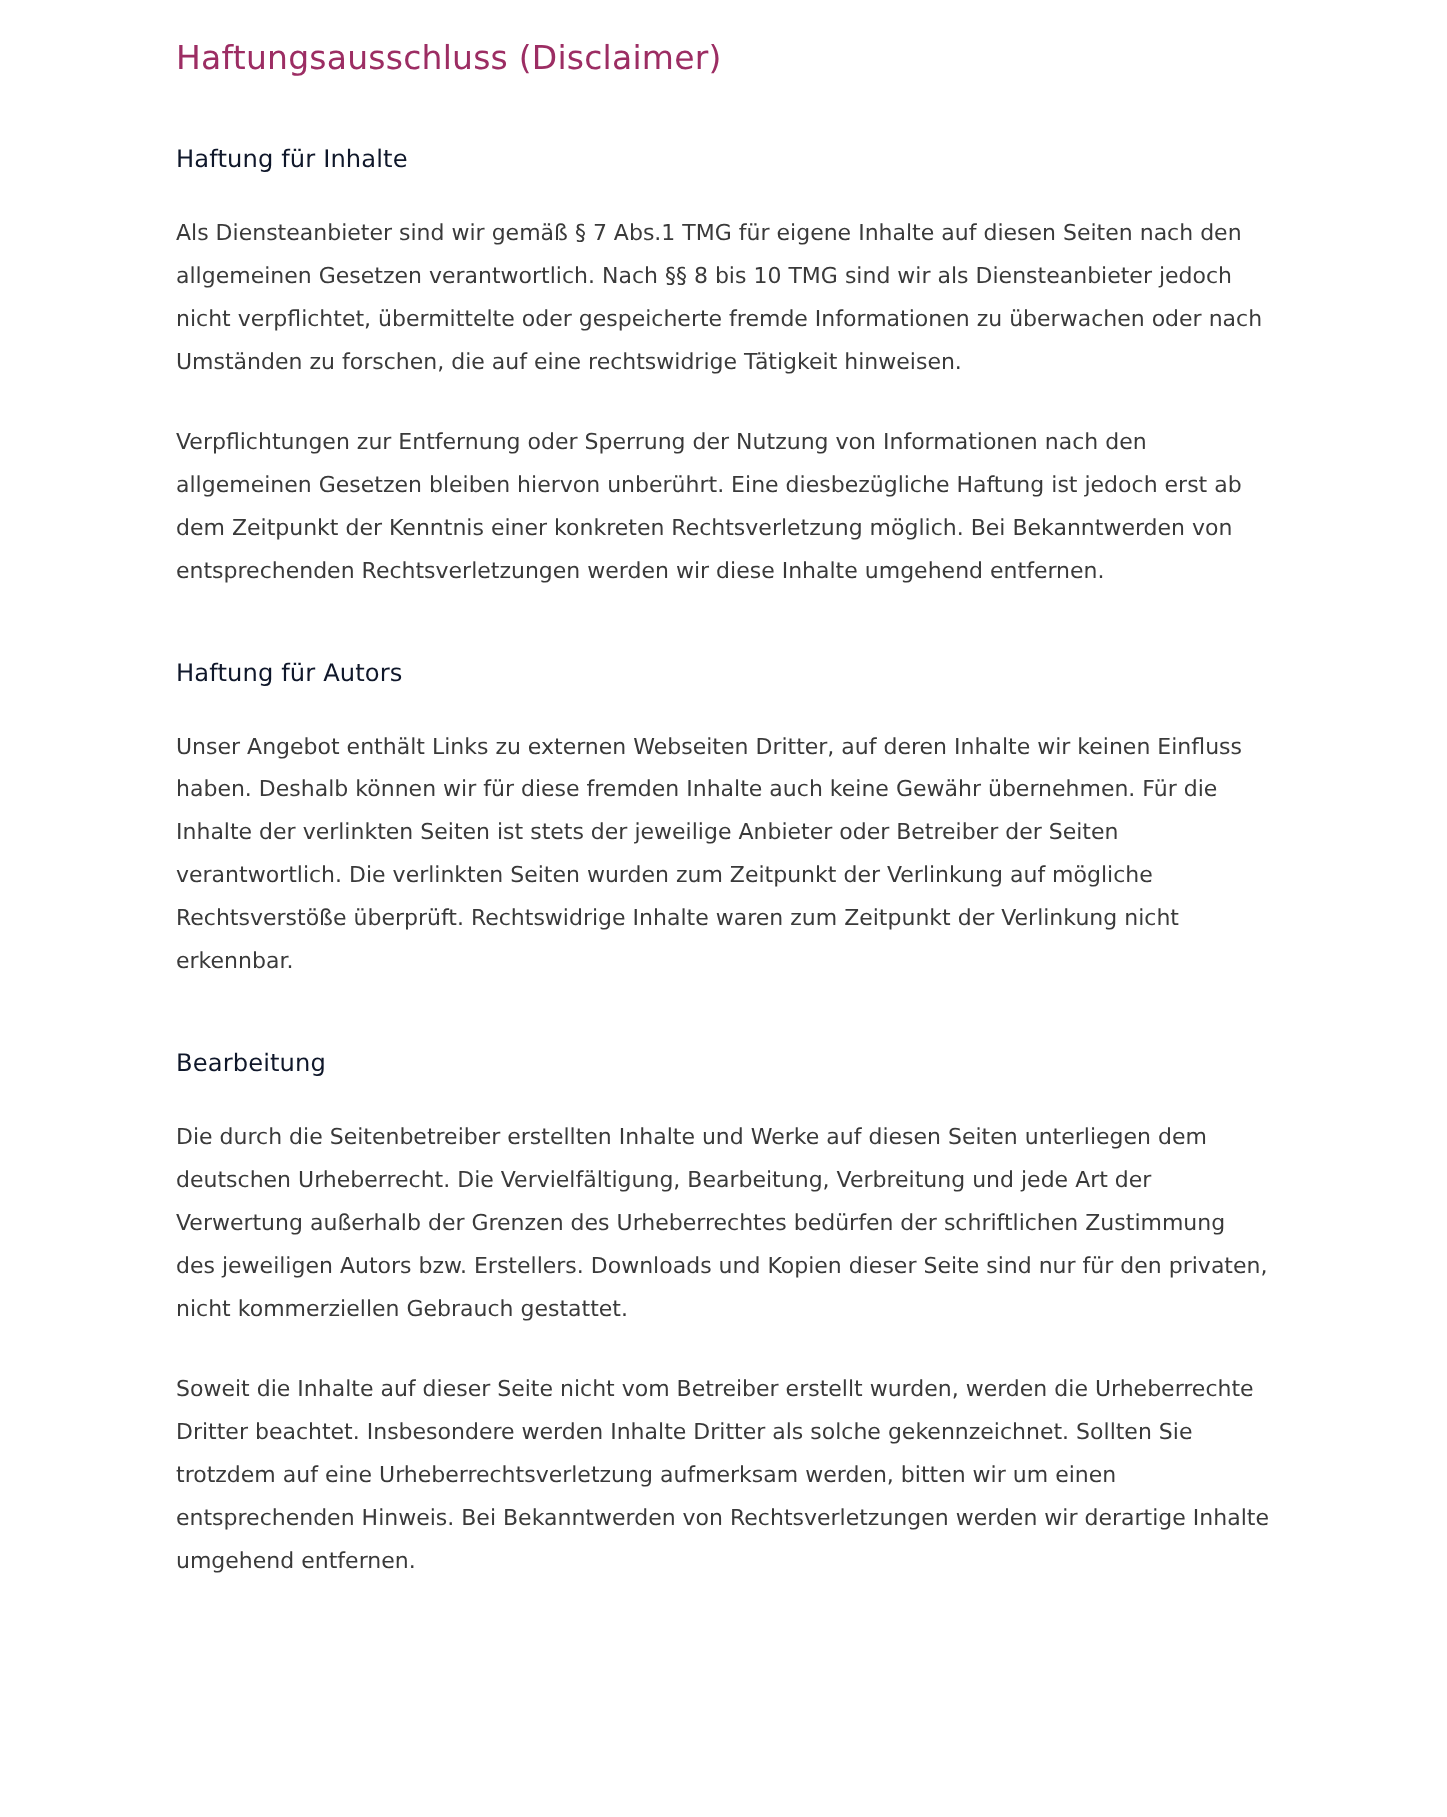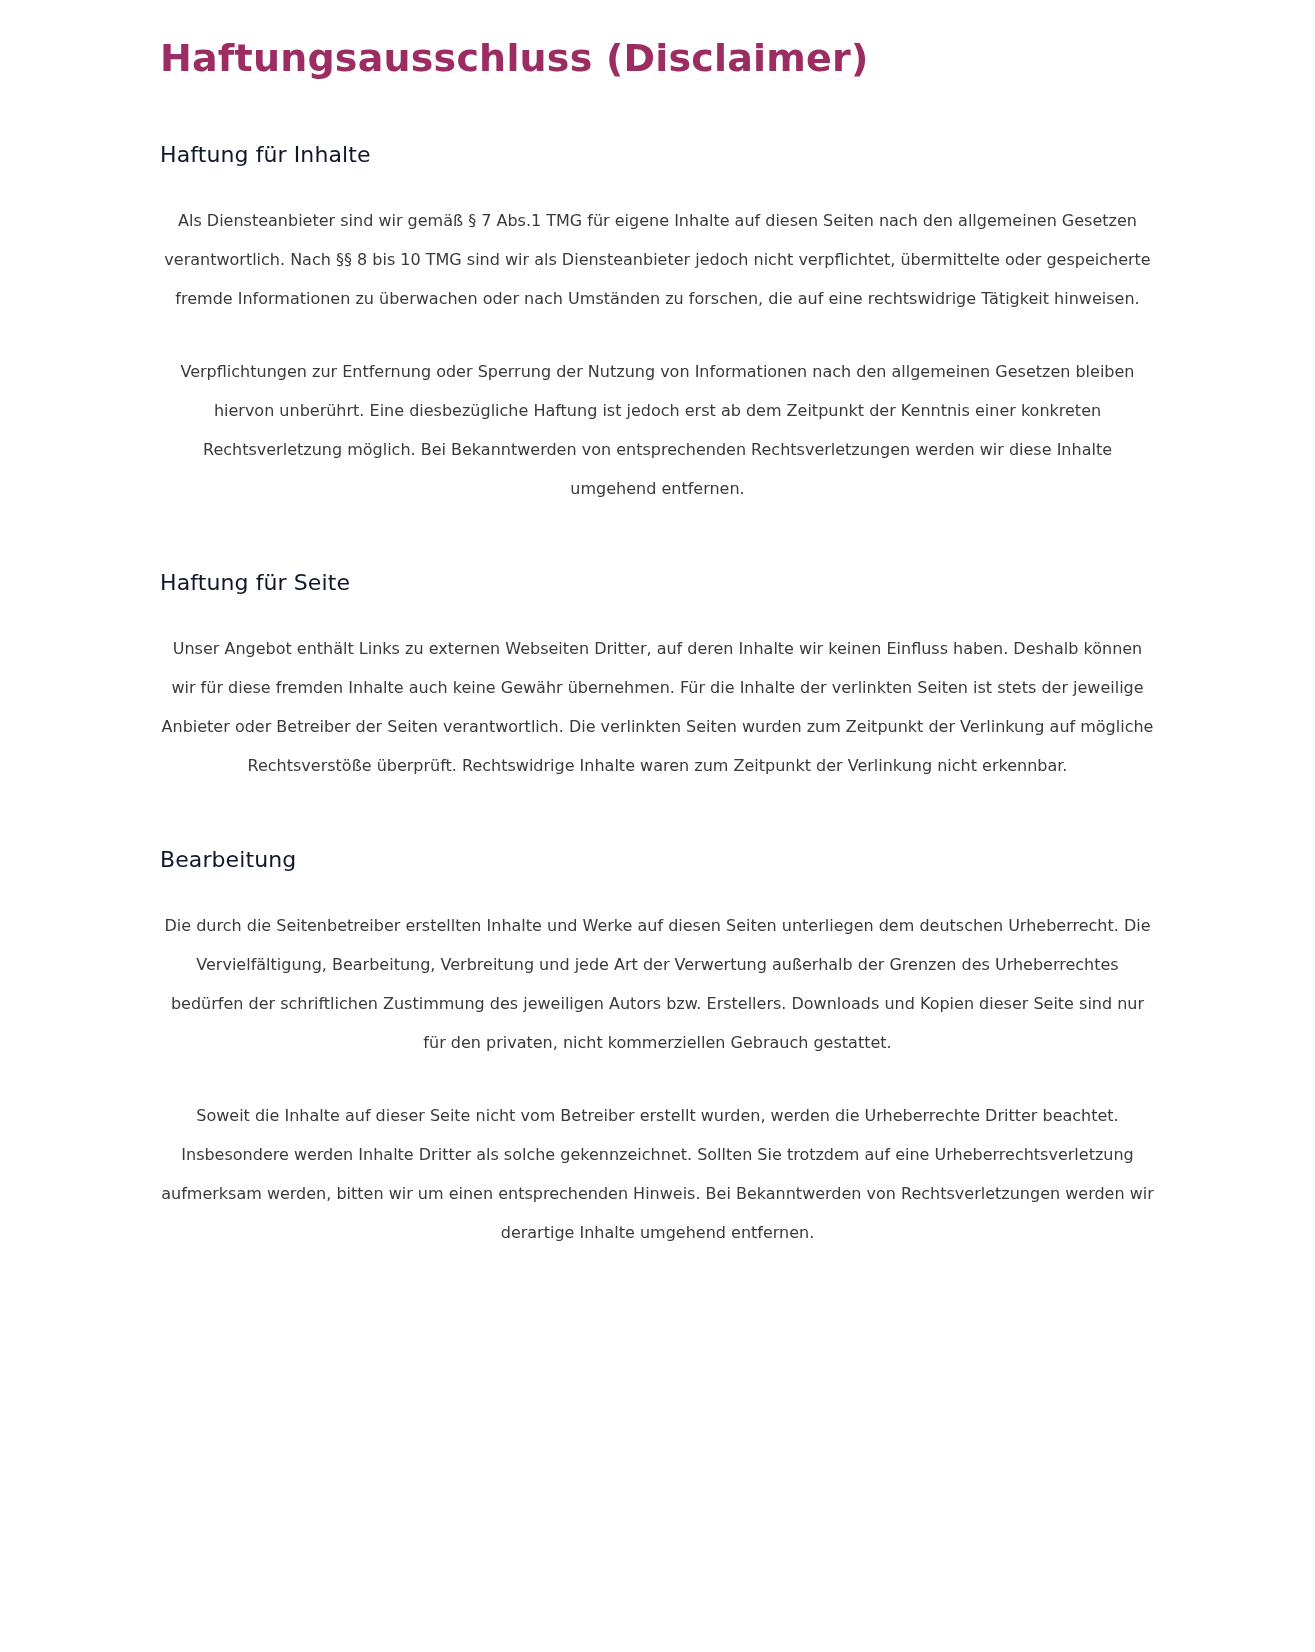--- a/index.html
+++ b/index.html
@@ -14,61 +14,61 @@
     color: #333333;
     -webkit-font-smoothing: antialiased;
   }
   .page {
     box-sizing: border-box;
     padding: 18px 160px 40px 160px;
     width: 1315px;
   }
   h1.doc-title {
     font-family: "DejaVu Sans", sans-serif;
-    font-size: 38px;
-    font-weight: bold;
+    font-size: 30px;
+    font-weight: normal;
     color: #9c2d63;
     margin: 18px 0 0 0;
     letter-spacing: 0.2px;
   }
   h2.section-title {
     font-family: "DejaVu Sans", sans-serif;
     font-size: 22px;
     font-weight: normal;
     color: #0f172a;
     margin: 62px 0 0 0;
     letter-spacing: 0.1px;
   }
   p.para {
     font-family: "DejaVu Sans", sans-serif;
-    font-size: 16px;
+    font-size: 20px;
     line-height: 39px;
     color: #3a3a3a;
     margin: 34px 0 0 0;
-    text-align: center;
+    text-align: left;
   }
   .section + .section {
     margin-top: 0;
   }
 </style>
 </head>
 <body>
 
 <div class="page">
 
   <h1 class="doc-title">Haftungsausschluss (Disclaimer)</h1>
 
   <section class="section">
     <h2 class="section-title">Haftung für Inhalte</h2>
     <p class="para">Als Diensteanbieter sind wir gemäß § 7 Abs.1 TMG für eigene Inhalte auf diesen Seiten nach den allgemeinen Gesetzen verantwortlich. Nach §§ 8 bis 10 TMG sind wir als Diensteanbieter jedoch nicht verpflichtet, übermittelte oder gespeicherte fremde Informationen zu überwachen oder nach Umständen zu forschen, die auf eine rechtswidrige Tätigkeit hinweisen.</p>
     <p class="para">Verpflichtungen zur Entfernung oder Sperrung der Nutzung von Informationen nach den allgemeinen Gesetzen bleiben hiervon unberührt. Eine diesbezügliche Haftung ist jedoch erst ab dem Zeitpunkt der Kenntnis einer konkreten Rechtsverletzung möglich. Bei Bekanntwerden von entsprechenden Rechtsverletzungen werden wir diese Inhalte umgehend entfernen.</p>
   </section>
 
   <section class="section">
-    <h2 class="section-title">Haftung für Seite</h2>
+    <h2 class="section-title">Haftung für Autors</h2>
     <p class="para">Unser Angebot enthält Links zu externen Webseiten Dritter, auf deren Inhalte wir keinen Einfluss haben. Deshalb können wir für diese fremden Inhalte auch keine Gewähr übernehmen. Für die Inhalte der verlinkten Seiten ist stets der jeweilige Anbieter oder Betreiber der Seiten verantwortlich. Die verlinkten Seiten wurden zum Zeitpunkt der Verlinkung auf mögliche Rechtsverstöße überprüft. Rechtswidrige Inhalte waren zum Zeitpunkt der Verlinkung nicht erkennbar.</p>
   </section>
 
   <section class="section">
     <h2 class="section-title">Bearbeitung</h2>
     <p class="para">Die durch die Seitenbetreiber erstellten Inhalte und Werke auf diesen Seiten unterliegen dem deutschen Urheberrecht. Die Vervielfältigung, Bearbeitung, Verbreitung und jede Art der Verwertung außerhalb der Grenzen des Urheberrechtes bedürfen der schriftlichen Zustimmung des jeweiligen Autors bzw. Erstellers. Downloads und Kopien dieser Seite sind nur für den privaten, nicht kommerziellen Gebrauch gestattet.</p>
     <p class="para">Soweit die Inhalte auf dieser Seite nicht vom Betreiber erstellt wurden, werden die Urheberrechte Dritter beachtet. Insbesondere werden Inhalte Dritter als solche gekennzeichnet. Sollten Sie trotzdem auf eine Urheberrechtsverletzung aufmerksam werden, bitten wir um einen entsprechenden Hinweis. Bei Bekanntwerden von Rechtsverletzungen werden wir derartige Inhalte umgehend entfernen.</p>
   </section>
 
 </div>

